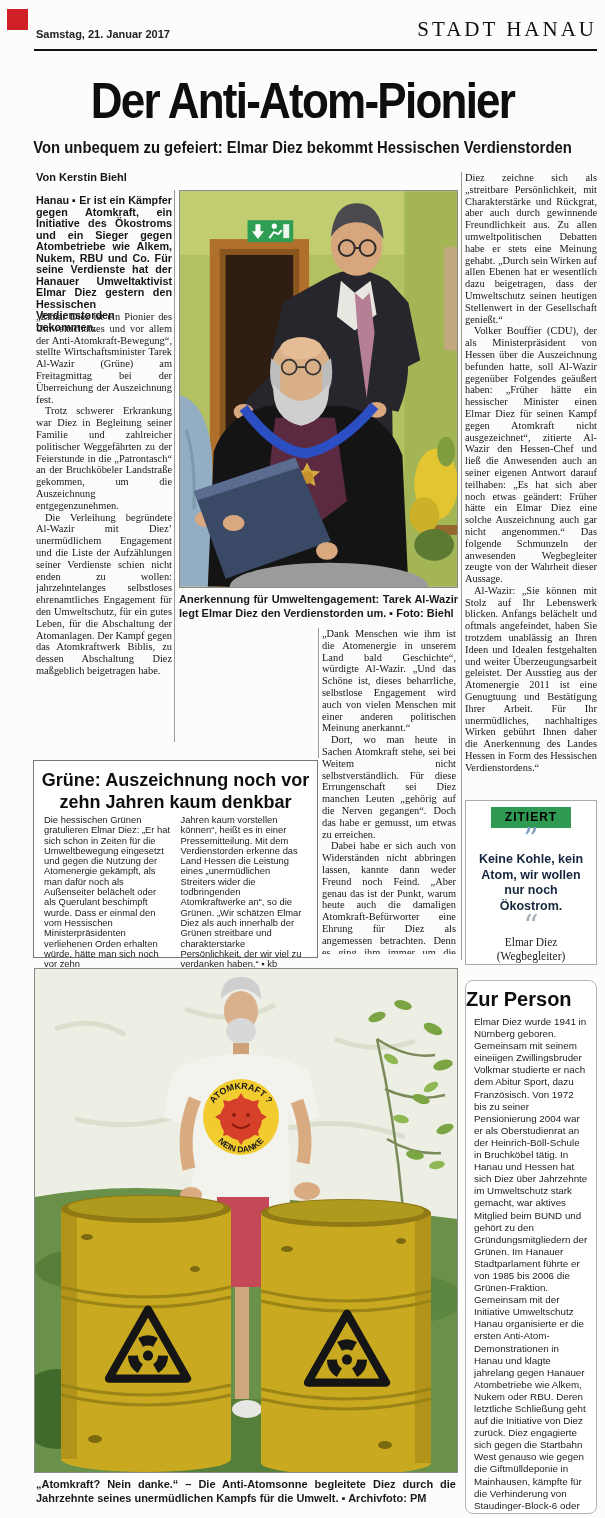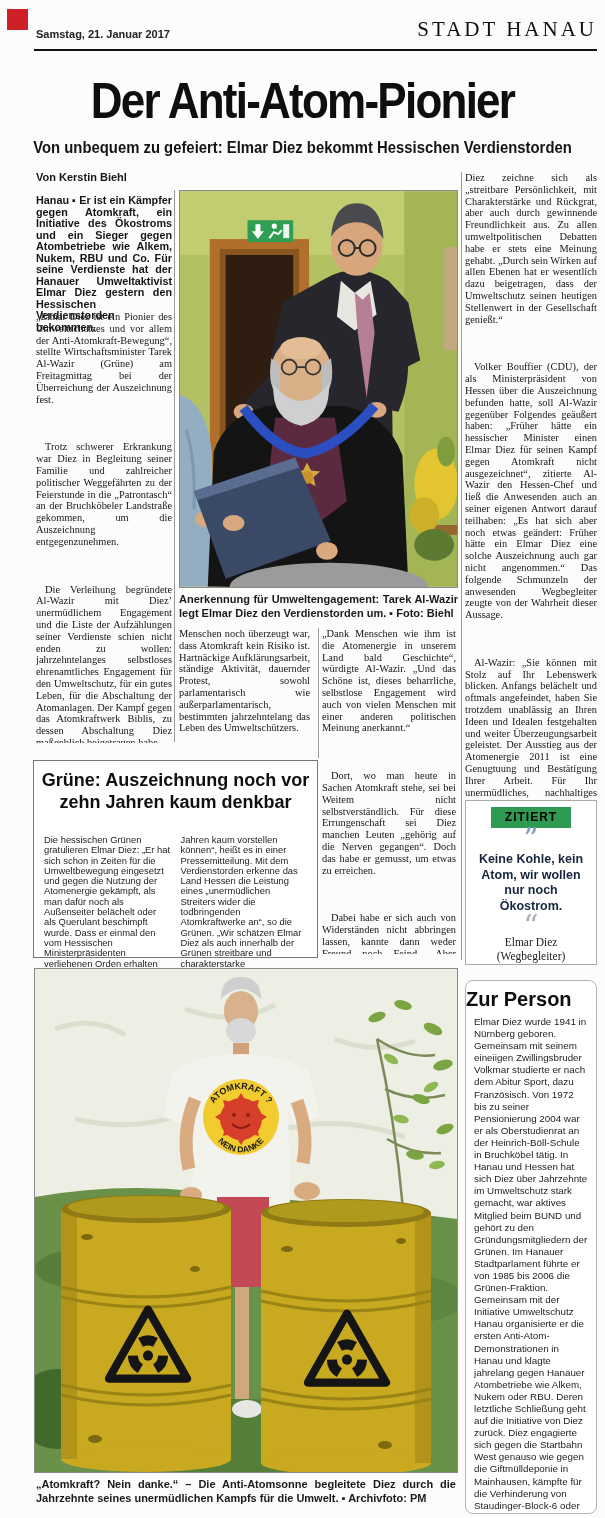--- a/index.html
+++ b/index.html
@@ -2,36 +2,36 @@
 <html lang="de"><head>
 <meta charset="utf-8">
 <style>
   html,body{margin:0;padding:0;background:#e8e8e8;}
   .page{position:relative;width:605px;height:1518px;background:#fcfcfa;overflow:hidden;
         font-family:"Liberation Serif", serif;color:#161616;}
   .abs{position:absolute;}
   .sans{font-family:"Liberation Sans", sans-serif;}
   .serifcol{font-size:10.4px;line-height:11.8px;text-align:justify;hyphens:auto;-webkit-hyphens:auto;overflow:hidden;}
   .serifcol p{margin:0;}
-  .serifcol p.ind{text-indent:9px;margin-top:36px;}
+  .serifcol p.ind{text-indent:9px;}
   .rule-h{background:#111;height:2px;}
   .rule-v{background:#9a9a9a;width:1px;}
   .marker{background:#cf2027;width:21px;height:21px;}
   .date{font-size:11px;font-weight:bold;color:#222;}
   .masthead{font-size:21px;letter-spacing:3px;color:#111;}
   .headline{width:605px;text-align:center;font-weight:bold;font-size:50px;letter-spacing:-2px;color:#0e0e0e;
             transform:scaleX(.88);transform-origin:center;white-space:nowrap;}
   .subhead{width:605px;text-align:center;font-weight:bold;font-size:16.5px;color:#141414;
            transform:scaleX(.9);transform-origin:center;white-space:nowrap;}
   .byline{font-size:11px;font-weight:bold;}
   .lede{font-size:10.8px;line-height:11.5px;font-weight:bold;text-align:justify;hyphens:auto;}
   .caption{font-size:11px;line-height:14px;font-weight:bold;text-align:justify;color:#1a1a1a;}
   .photoframe{border:1px solid #8a8a8a;box-sizing:border-box;background:#dcdcd4;}
   .gbox{border:1px solid #777;box-sizing:border-box;background:#fff;}
-  .gbox-title{font-weight:bold;font-size:18px;line-height:22px;text-align:center;color:#101010;margin:8px 4px 22px;}
+  .gbox-title{font-weight:bold;font-size:18px;line-height:22px;text-align:center;color:#101010;margin:8px 4px 2px;}
   .gbox-body{display:flex;gap:10px;padding:0 10px;overflow:hidden;}
   .gbox-col{width:127px;font-size:9.4px;line-height:10.3px;color:#222;}
   .qbox{border:1px solid #aaa;box-sizing:border-box;background:#fff;text-align:center;overflow:hidden;}
   .qlabel{display:inline-block;margin-top:6px;padding:3px 14px 4px;color:#000000;font-weight:bold;
           font-size:12px;letter-spacing:1px;}
   .qmark-top{font-size:30px;line-height:22px;color:#7d9cc0;font-family:"DejaVu Serif",serif;}
   .qmark-bot{font-size:30px;line-height:20px;color:#a9b0ba;font-family:"DejaVu Serif",serif;}
   .qtext{font-weight:bold;font-size:12.5px;line-height:15.5px;color:#16263f;margin:2px 6px;}
   .qattr{font-size:11.5px;line-height:13.5px;color:#222;}
   .pbox{border:1px solid #b5b5b5;border-radius:8px;box-sizing:border-box;background:#fff;overflow:hidden;}
@@ -137,23 +137,20 @@
         <ellipse cx="258" cy="295" rx="22" ry="36" fill="#e3c431"></ellipse>
         <ellipse cx="246" cy="326" rx="15" ry="18" fill="#cdb02a"></ellipse>
         <ellipse cx="268" cy="262" rx="9" ry="15" fill="#7f9c3e"></ellipse>
         <ellipse cx="256" cy="356" rx="20" ry="16" fill="#5d7a33"></ellipse>
       </g>
       <ellipse cx="150" cy="398" rx="100" ry="24" fill="#9b9b9b"></ellipse>
     </svg>
   </div>
   <div class="abs sans caption" style="left:179px;top:592px;width:279px;">Anerkennung für Umweltengagement: Tarek Al-Wazir legt Elmar Diez den Verdienstorden um. ▪ Foto: Biehl</div>
 
-  <div class="abs serifcol" style="left:179px;top:628px;width:131px;height:130px;">
-    <p class="noind">Menschen noch überzeugt war, dass Atomkraft kein Risiko ist. Hartnäckige Aufklärungsarbeit, ständige Aktivität, dauernder Protest, sowohl parlamentarisch wie außerparlamentarisch, bestimmten jahrzehntelang das Leben des Umweltschützers.</p>
-  </div>
 
   <div class="abs serifcol" style="left:322px;top:628px;width:134px;height:326px;">
     <p class="noind">„Dank Menschen wie ihm ist die Atomenergie in unserem Land bald Geschichte“, würdigte Al-Wazir. „Und das Schöne ist, dieses beharrliche, selbstlose Engagement wird auch von vielen Menschen mit einer anderen politischen Meinung anerkannt.“</p>
     <p class="ind">Dort, wo man heute in Sachen Atomkraft stehe, sei bei Weitem nicht selbstverständlich. Für diese Errungenschaft sei Diez manchen Leuten „gehörig auf die Nerven gegangen“. Doch das habe er gemusst, um etwas zu erreichen.</p>
     <p class="ind">Dabei habe er sich auch von Widerständen nicht abbringen lassen, kannte dann weder Freund noch Feind. „Aber genau das ist der Punkt, warum heute auch die damaligen Atomkraft-Befürworter eine Ehrung für Diez als angemessen betrachten. Denn es ging ihm immer um die Sache“, so Al-Wazir.</p>
   </div>
 
   <div class="abs serifcol" style="left:465px;top:172px;width:132px;height:626px;">
     <p class="noind">Diez zeichne sich als „streitbare Persönlichkeit, mit Charakterstärke und Rückgrat, aber auch durch gewinnende Freundlichkeit aus. Zu allen umweltpolitischen Debatten habe er stets eine Meinung gehabt. „Durch sein Wirken auf allen Ebenen hat er wesentlich dazu beigetragen, dass der Umweltschutz seinen heutigen Stellenwert in der Gesellschaft genießt.“</p>
     <p class="ind">Volker Bouffier (CDU), der als Ministerpräsident von Hessen über die Auszeichnung befunden hatte, soll Al-Wazir gegenüber Folgendes geäußert haben: „Früher hätte ein hessischer Minister einen Elmar Diez für seinen Kampf gegen Atomkraft nicht ausgezeichnet“, zitierte Al-Wazir den Hessen-Chef und ließ die Anwesenden auch an seiner eigenen Antwort darauf teilhaben: „Es hat sich aber noch etwas geändert: Früher hätte ein Elmar Diez eine solche Auszeichnung auch gar nicht angenommen.“ Das folgende Schmunzeln der anwesenden Wegbegleiter zeugte von der Wahrheit dieser Aussage.</p>

